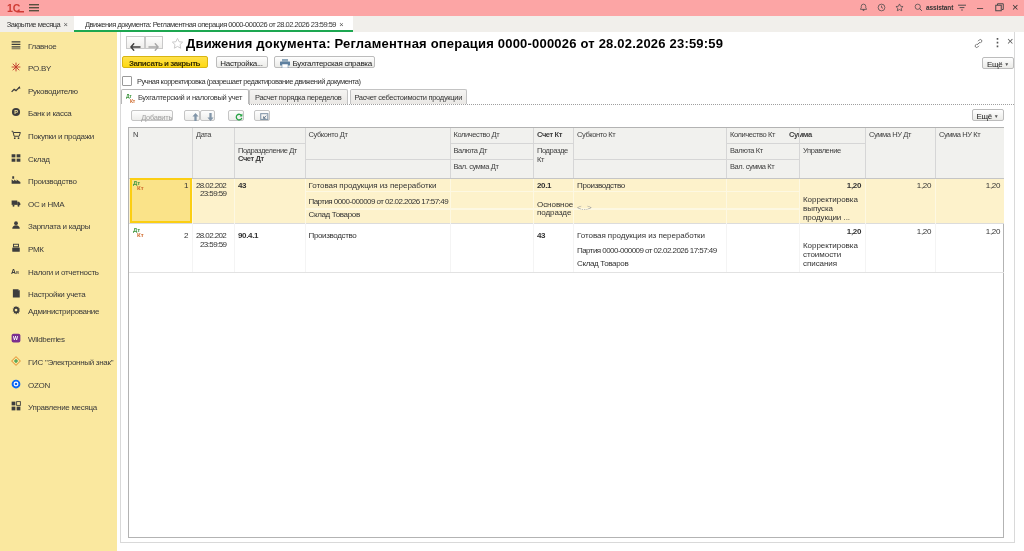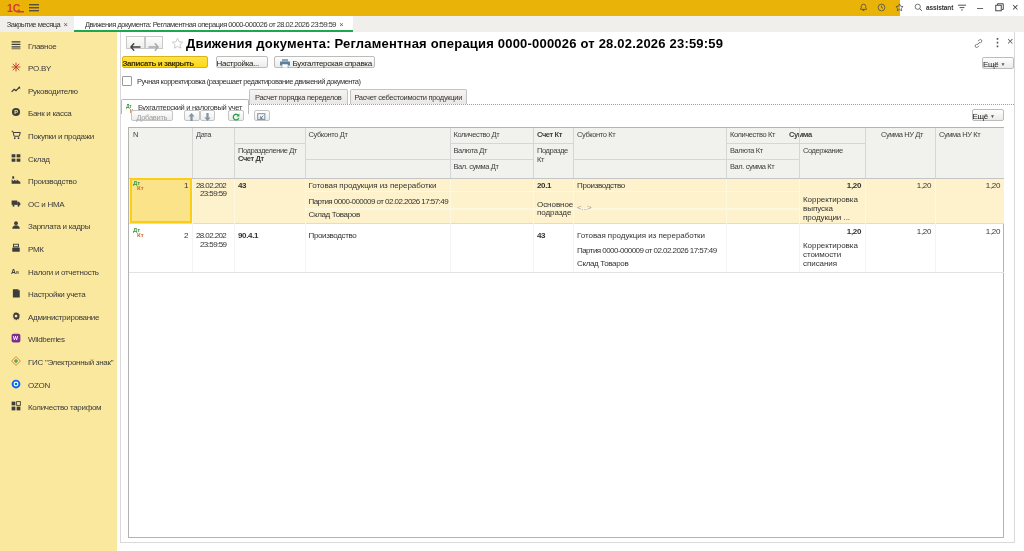--- a/index.html
+++ b/index.html
@@ -1,55 +1,55 @@
 <!DOCTYPE html>
 <html><head>
 <meta charset="utf-8">
 <style>
 * { margin:0; padding:0; box-sizing:border-box; }
 html,body { width:1024px; height:551px; overflow:hidden; font-family:"Liberation Sans", sans-serif; background:#fff; }
 .abs { position:absolute; }
 
 
-#titlebar { position:absolute; left:0; top:0; width:900px; height:16px; background:#eab308; }
+#titlebar { position:absolute; left:0; top:0; width:1024px; height:16px; background:#fca5a5; }
 #titlebar .ttl { position:absolute; left:48px; top:4px; font-size:7.5px; letter-spacing:-0.3px; color:#2b2b2b; white-space:nowrap; }
 
 
 #tabbar { position:absolute; left:0; top:16px; width:1024px; height:16px; background:#f1efeb; background-image:radial-gradient(#ded9d0 0.5px, transparent 0.6px); background-size:4px 4px; }
 #wtab1 { position:absolute; left:0; top:0; width:74px; height:16px; font-size:7.5px; letter-spacing:-0.5px; color:#333; padding-top:4px; text-align:center; }
 #wtab2 { position:absolute; left:74px; top:0; width:279px; height:16px; background:#fff; border-bottom:2px solid #1da751; font-size:7.5px; letter-spacing:-0.5px; color:#333; padding:4px 0 0 11px; white-space:nowrap; }
 
 
 #sidebar { position:absolute; left:0; top:32px; width:117px; height:519px; background:#fae89f; }
 .mi { position:absolute; left:0; width:117px; height:22px; }
 .mi svg { position:absolute; left:11px; top:2px; }
 .mi .tx { position:absolute; left:28px; top:4px; font-size:8px; letter-spacing:-0.3px; color:#3b3b3b; white-space:nowrap; }
 
 
 #panel { position:absolute; left:120px; top:32px; width:895px; height:511px; background:#fff; border-left:1px solid #d9d9d9; border-right:1px solid #d9d9d9; border-bottom:1px solid #d9d9d9; }
 
 .navbtn { position:absolute; top:4px; width:18.5px; height:12.5px; background:linear-gradient(#fefefe,#eeedeb); border:1px solid #c9c9c9; text-align:center; }
 .navbtn svg { margin-top:1.5px; }
 #doctitle { position:absolute; left:65px; top:4px; font-size:13px; letter-spacing:0.2px; font-weight:bold; color:#000; white-space:nowrap; }
 
-.btn { position:absolute; height:11.5px; border:1px solid #bcbcbc; border-radius:2px; background:linear-gradient(#fefefe,#ebebe8); font-size:8px; letter-spacing:-0.3px; white-space:nowrap; color:#222; padding-top:2px; }
+.btn { position:absolute; height:11.5px; border:1px solid #bcbcbc; border-radius:2px; background:linear-gradient(#fefefe,#ebebe8); font-size:8px; letter-spacing:-0.3px; white-space:nowrap; color:#222; text-align:center; padding-top:2px; }
 #btnsave { left:0.5px; top:24px; width:86px; letter-spacing:-0.45px; background:linear-gradient(#ffe14b,#fed911); border-color:#d8b512; font-weight:bold; color:#3a3000; }
 #btnset { left:94.5px; top:24px; width:52px; }
 #btnspr { left:152.5px; top:24px; width:101px; text-align:left; padding-left:18px; }
 
 #chkbox { position:absolute; left:1px; top:44px; width:10px; height:10px; border:1px solid #9a9a9a; background:#fff; border-radius:1px; }
 #chklab { position:absolute; left:16px; top:45px; font-size:7.5px; letter-spacing:-0.5px; color:#333; }
 
 
 .itab { position:absolute; top:57px; height:14.5px; font-size:7.5px; letter-spacing:-0.3px; white-space:nowrap; color:#333; border:1px solid #c3c3c3; border-bottom:none; background:linear-gradient(#f5f4f2,#eae8e5); text-align:center; padding-top:3px; border-radius:2px 2px 0 0; }
-#itab1 { left:0px; width:128px; background:#fff; border-color:#b8b8b8;margin-top:10px; }
+#itab1 { left:0px; width:128px; background:#fff; border-color:#b8b8b8; }
 #dotline { position:absolute; top:72px; height:0; border-top:1px dotted #9f9f9f; }
 
 
-.tbtn { position:absolute; top:77.5px; height:11px; border:1px solid #c5c5c5; border-radius:2px; background:linear-gradient(#fefefe,#ededeb); font-size:7.5px; letter-spacing:-0.3px; text-align:center; color:#a0a0a0; padding-top:2px; }
+.tbtn { position:absolute; top:77.5px; height:11px; border:1px solid #c5c5c5; border-radius:2px; background:linear-gradient(#fefefe,#ededeb); font-size:7.5px; letter-spacing:-0.3px; text-align:right; color:#a0a0a0; padding-top:2px; }
 
 
 #tbl { position:absolute; left:7px; top:94.5px; width:876px; height:411px; border:1px solid #b3b3b3; background:#fff; }
 .hcell { position:absolute; background:#f1f1ee; background-image:radial-gradient(#dcd8d0 0.5px, transparent 0.6px); background-size:4px 4px; }
 .vline { position:absolute; width:1px; background:#d6d6d6; }
 .hline { position:absolute; height:1px; background:#d6d6d6; }
 .cell { position:absolute; font-size:8px; letter-spacing:-0.35px; color:#333; padding:2px 0 0 4px; overflow:hidden; white-space:nowrap; }
 .b { font-weight:bold; }
 .hl { font-size:7.5px; letter-spacing:-0.4px; color:#3f3f3f; padding-top:2.5px; }
 .r { text-align:right; padding-right:4px; padding-left:0; }
@@ -185,21 +185,21 @@
       </svg>
       <div class="tx">Налоги и отчетность</div>
     </div>
     <div class="mi" style="top: 254.2px;">
       <svg width="10" height="10" viewBox="0 0 16 16">
         <path d="M3 2h8l3 2v11H3z" fill="#3d3d3d"></path>
         <path d="M11 2l3 2h-3z" fill="#8a8a8a"></path>
       </svg>
       <div class="tx">Настройки учета</div>
     </div>
-    <div class="mi" style="top: 277px;">
+    <div class="mi" style="top: 271px;">
       <svg width="10" height="10" viewBox="0 0 16 16">
         <path d="M8 1l1.2 2.2 2.5-.6.6 2.5L14.5 6 13 8l1.5 2-2.2.9.6 2.5-2.5-.6L8 15l-1.2-2.2-2.5.6.6-2.5L2.5 10 4 8 2.5 6l2.4-.9L4.3 2.6l2.5.6z" fill="#3d3d3d"></path>
         <circle cx="8" cy="8" r="2.2" fill="#fae89f"></circle>
       </svg>
       <div class="tx">Администрирование</div>
     </div>
     <div class="mi" style="top: 299.4px;">
       <svg width="10" height="10" viewBox="0 0 16 16">
         <rect x="1" y="1" width="14" height="14" rx="3" fill="#7b2f8e"></rect>
         <text x="3" y="11.5" font-size="8.5" font-weight="bold" fill="#fff">W</text>
@@ -220,21 +220,21 @@
       </svg>
       <div class="tx">OZON</div>
     </div>
     <div class="mi" style="top: 367.2px;">
       <svg width="10" height="10" viewBox="0 0 16 16">
         <rect x="1" y="1" width="6" height="6" fill="#3d3d3d"></rect>
         <rect x="9" y="1" width="6" height="6" fill="none" stroke="#3d3d3d" stroke-width="1.4"></rect>
         <rect x="1" y="9" width="6" height="6" fill="#3d3d3d"></rect>
         <rect x="9" y="9" width="6" height="6" fill="#3d3d3d"></rect>
       </svg>
-      <div class="tx">Количество тарифом</div>
+      <div class="tx">Управление месяца</div>
     </div>
   </div>
 
 <div id="panel">
   <div class="navbtn" style="left:5px;"><svg width="11" height="8" viewBox="0 0 12 8">
         <path d="M4.5 0L1 4l3.5 4M1 4h10.5" fill="none" stroke="#3f3f3f" stroke-width="1.6"></path>
       </svg></div>
   <div class="navbtn" style="left:23.5px;"><svg width="11" height="8" viewBox="0 0 12 8">
         <path d="M7.5 0L11 4 7.5 8M0.5 4H11" fill="none" stroke="#a8a8a8" stroke-width="1.6"></path>
       </svg></div>
@@ -295,22 +295,22 @@
       <div class="cell hl" style="left: 320.5px; top: 0px; width: 83.5px; height: 15px;">Количество Дт</div>
       <div class="cell hl" style="left: 320.5px; top: 16px; width: 83.5px; height: 15px;">Валюта Дт</div>
       <div class="cell hl" style="left: 320.5px; top: 32px; width: 83.5px; height: 17px;">Вал. сумма Дт</div>
       <div class="cell hl b" style="left: 404px; top: 0px; width: 40px; height: 14px;">Счет Кт</div>
       <div class="cell hl" style="left: 404px; top: 16px; width: 40px; height: 33px;;white-space:normal;line-height:9px;">Подразде Кт</div>
       <div class="cell hl" style="left: 444px; top: 0px; width: 153px; height: 15px;">Субконто Кт</div>
       <div class="cell hl" style="left: 597px; top: 0px; width: 73px; height: 15px;">Количество Кт</div>
       <div class="cell hl" style="left: 597px; top: 16px; width: 73px; height: 15px;">Валюта Кт</div>
       <div class="cell hl" style="left: 597px; top: 32px; width: 73px; height: 17px;">Вал. сумма Кт</div>
       <div class="cell hl b" style="left: 656px; top: 0px; width: 66px; height: 15px;">Сумма</div>
-      <div class="cell hl" style="left: 670px; top: 16px; width: 66px; height: 33px;">Содержание</div>
-      <div class="cell hl" style="left: 736px; top: 0px; width: 70px; height: 15px; text-align: center;">Сумма НУ Дт</div>
+      <div class="cell hl" style="left: 670px; top: 16px; width: 66px; height: 33px;">Управление</div>
+      <div class="cell hl" style="left: 736px; top: 0px; width: 70px; height: 15px;">Сумма НУ Дт</div>
       <div class="cell hl" style="left: 806px; top: 0px; width: 69px; height: 15px;">Сумма НУ Кт</div>
       <div class="vline" style="left: 63px; top: 0px; height: 50px;"></div>
       <div class="vline" style="left: 105px; top: 0px; height: 50px;"></div>
       <div class="vline" style="left: 175.5px; top: 0px; height: 50px;"></div>
       <div class="vline" style="left: 320.5px; top: 0px; height: 50px;"></div>
       <div class="vline" style="left: 404px; top: 0px; height: 50px;"></div>
       <div class="vline" style="left: 444px; top: 0px; height: 50px;"></div>
       <div class="vline" style="left: 597px; top: 0px; height: 50px;"></div>
       <div class="vline" style="left: 670px; top: 0px; height: 50px;"></div>
       <div class="vline" style="left: 736px; top: 0px; height: 50px;"></div>

